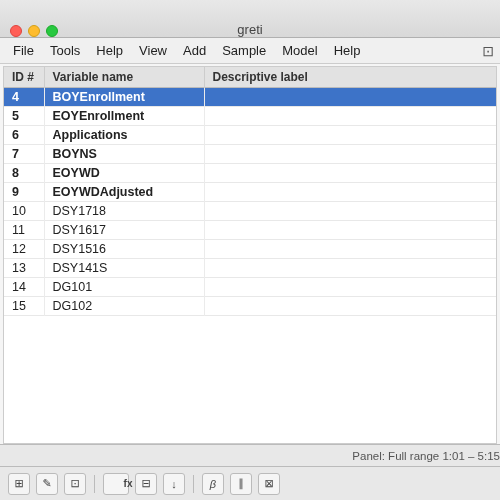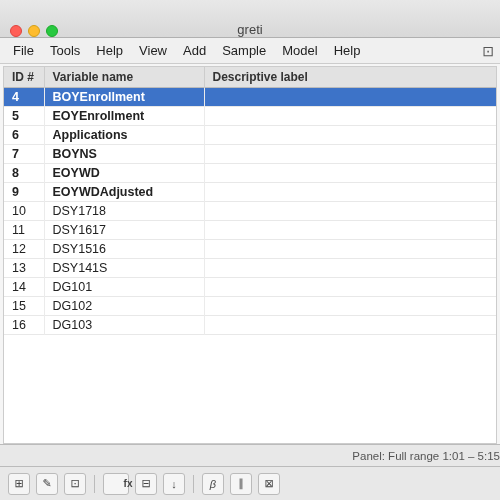--- a/index.html
+++ b/index.html
@@ -263,25 +263,20 @@
             <tr>
               <td class="col-id">14</td>
               <td class="col-varname">DG101</td>
               <td class="col-desc"></td>
             </tr>
             <tr>
               <td class="col-id">15</td>
               <td class="col-varname">DG102</td>
               <td class="col-desc"></td>
             </tr>
-            <tr>
-              <td class="col-id">16</td>
-              <td class="col-varname">DG103</td>
-              <td class="col-desc"></td>
-            </tr>
           </tbody>
       </table>
     </div>
   </div>
 
   <div class="status-bar">
     <span>Panel: Full range 1:01 – 5:15</span>
   </div>
 
   <div class="bottom-toolbar">

